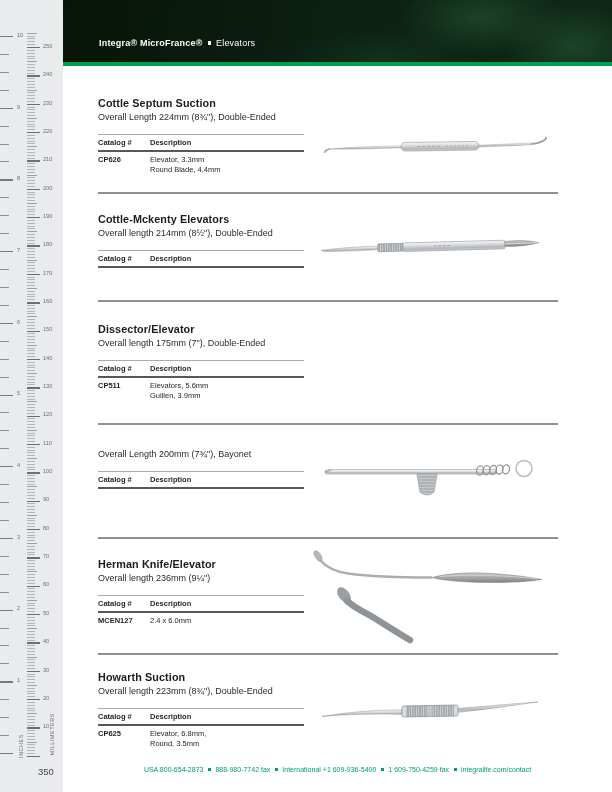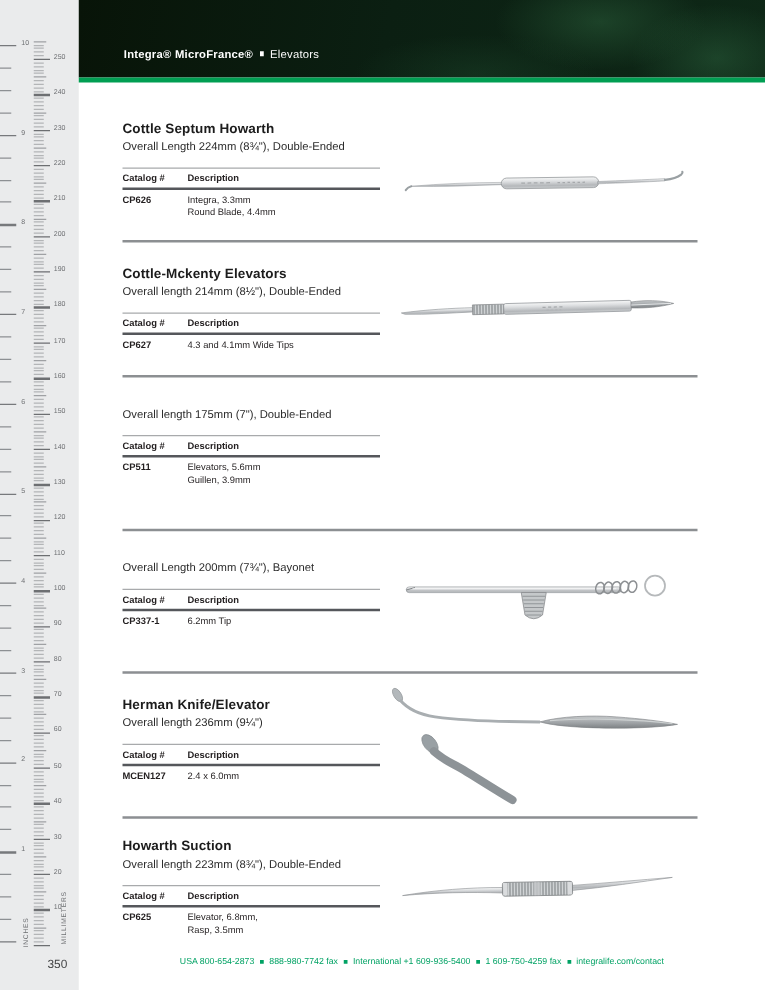--- a/index.html
+++ b/index.html
@@ -421,61 +421,54 @@
 
   <div class="header-band"></div>
   <div class="accent-bar"></div>
   <div class="header-line">
     <span class="brand">Integra® MicroFrance®</span>
     <span class="sq-bullet"></span>
     <span>Elevators</span>
   </div>
 
   <section class="section" style="top:97px">
-    <h2 class="sec-title">Cottle Septum Howarth</h2>
+    <h2 class="sec-title">Cottle Septum Suction</h2>
     <div class="sec-sub">Overall Length 224mm (8¾"), Double-Ended</div>
     <div class="spec">
       <div class="spec-head">
         <div class="c1">Catalog #</div>
         <div>Description</div>
       </div>
       <div>
           <div class="spec-row">
             <div class="cat">CP626</div>
             <div>
-              <div class="line">Integra, 3.3mm</div>
+              <div class="line">Elevator, 3.3mm</div>
               <div class="line">Round Blade, 4.4mm</div>
             </div>
           </div>
         </div>
     </div>
   </section>
   <div class="divider" style="top:192px"></div>
 
   <section class="section" style="top:213px">
     <h2 class="sec-title">Cottle-Mckenty Elevators</h2>
     <div class="sec-sub">Overall length 214mm (8½"), Double-Ended</div>
     <div class="spec">
       <div class="spec-head">
         <div class="c1">Catalog #</div>
         <div>Description</div>
       </div>
-      <div>
-          <div class="spec-row">
-            <div class="cat">CP627</div>
-            <div>
-              <div class="line">4.3 and 4.1mm Wide Tips</div>
-            </div>
-          </div>
-        </div>
     </div>
   </section>
   <div class="divider" style="top:300px"></div>
 
   <section class="section" style="top:323px">
+    <h2 class="sec-title">Dissector/Elevator</h2>
     <div class="sec-sub">Overall length 175mm (7"), Double-Ended</div>
     <div class="spec">
       <div class="spec-head">
         <div class="c1">Catalog #</div>
         <div>Description</div>
       </div>
       <div>
           <div class="spec-row">
             <div class="cat">CP511</div>
             <div>
@@ -488,28 +481,20 @@
   </section>
   <div class="divider" style="top:423px"></div>
 
   <section class="section" style="top:446px">
     <div class="sec-sub">Overall Length 200mm (7¾"), Bayonet</div>
     <div class="spec">
       <div class="spec-head">
         <div class="c1">Catalog #</div>
         <div>Description</div>
       </div>
-      <div>
-          <div class="spec-row">
-            <div class="cat">CP337-1</div>
-            <div>
-              <div class="line">6.2mm Tip</div>
-            </div>
-          </div>
-        </div>
     </div>
   </section>
   <div class="divider" style="top:537px"></div>
 
   <section class="section" style="top:558px">
     <h2 class="sec-title">Herman Knife/Elevator</h2>
     <div class="sec-sub">Overall length 236mm (9¼")</div>
     <div class="spec">
       <div class="spec-head">
         <div class="c1">Catalog #</div>
@@ -533,21 +518,21 @@
     <div class="spec">
       <div class="spec-head">
         <div class="c1">Catalog #</div>
         <div>Description</div>
       </div>
       <div>
           <div class="spec-row">
             <div class="cat">CP625</div>
             <div>
               <div class="line">Elevator, 6.8mm,</div>
-              <div class="line">Rasp, 3.5mm</div>
+              <div class="line">Round, 3.5mm</div>
             </div>
           </div>
         </div>
     </div>
   </section>
 
   <div class="instrument" style="left:322px;top:133px">
     <svg width="232" height="26" viewBox="0 0 232 26">
       <g transform="rotate(-0.8 116 13)">
         <path d="M7,14.5 q-3,0.8 -4.5,3" stroke="#9aa0a3" stroke-width="1.6" fill="none" stroke-linecap="round"></path>

